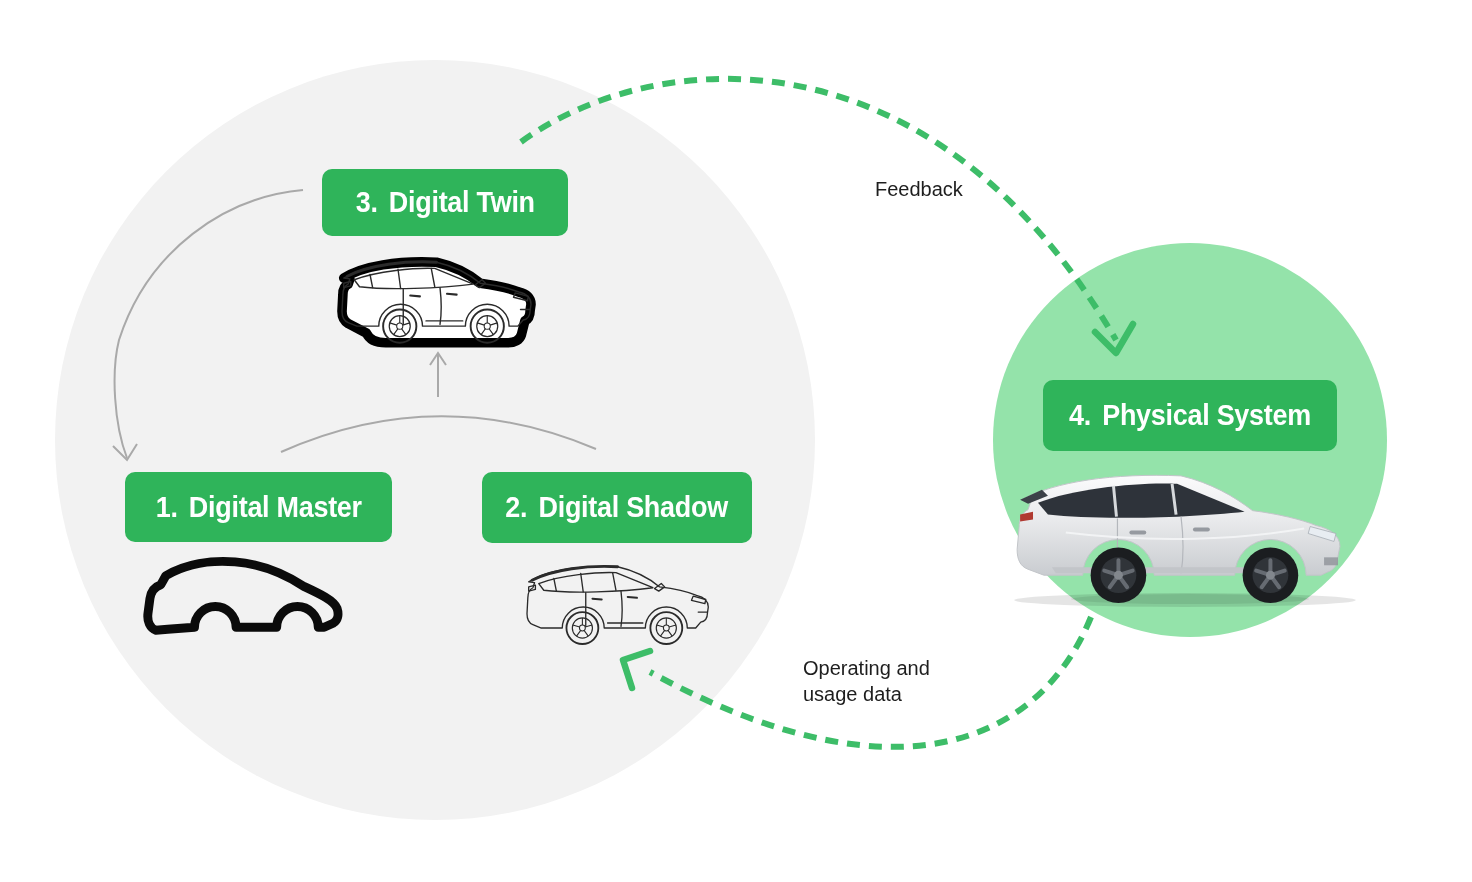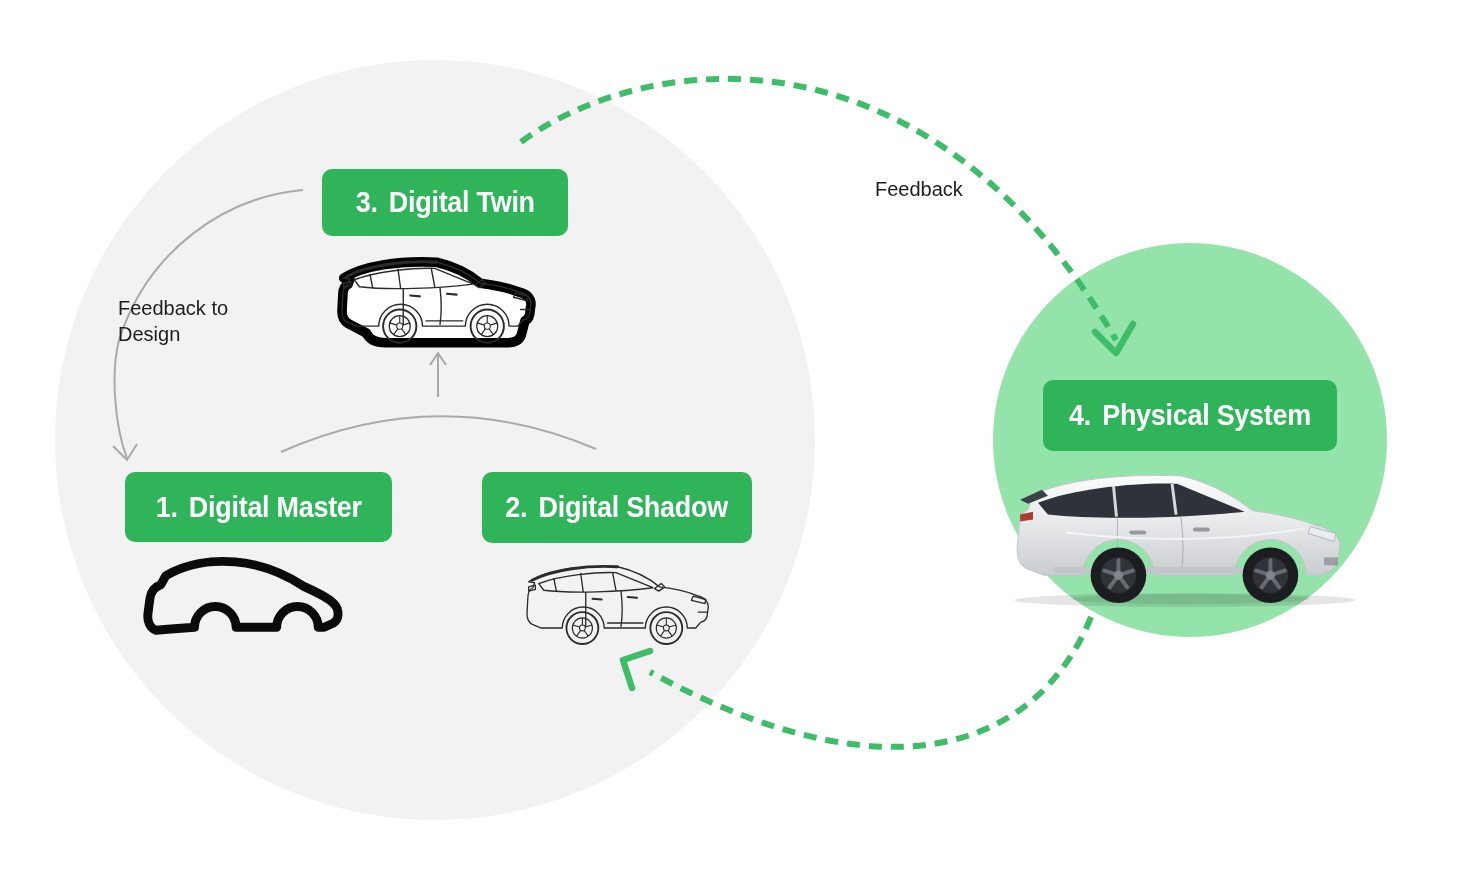--- a/index.html
+++ b/index.html
@@ -182,16 +182,16 @@
       <circle r="4.5" fill="#82878d"></circle>
     </g>
     <g transform="translate(266,118)">
       <circle r="28" fill="#1b1d20"></circle>
         <circle r="18" fill="#303439"></circle>
       <path d="M0 0 L0 -15 M0 0 L-14.3 -4.6 M0 0 L-8.8 12.1 M0 0 L8.8 12.1 M0 0 L14.3 -4.6" stroke="#666b72" stroke-width="4" stroke-linecap="round"></path>
       <circle r="4.5" fill="#82878d"></circle>
     </g>
   </svg>
 
-  <div class="ann ann-feedback-design">Feedback to Design</div>
   <div class="ann ann-feedback">Feedback</div>
+  <div class="ann ann-operating">Operating and usage data</div>
 
 </div>
 
 </body></html>

